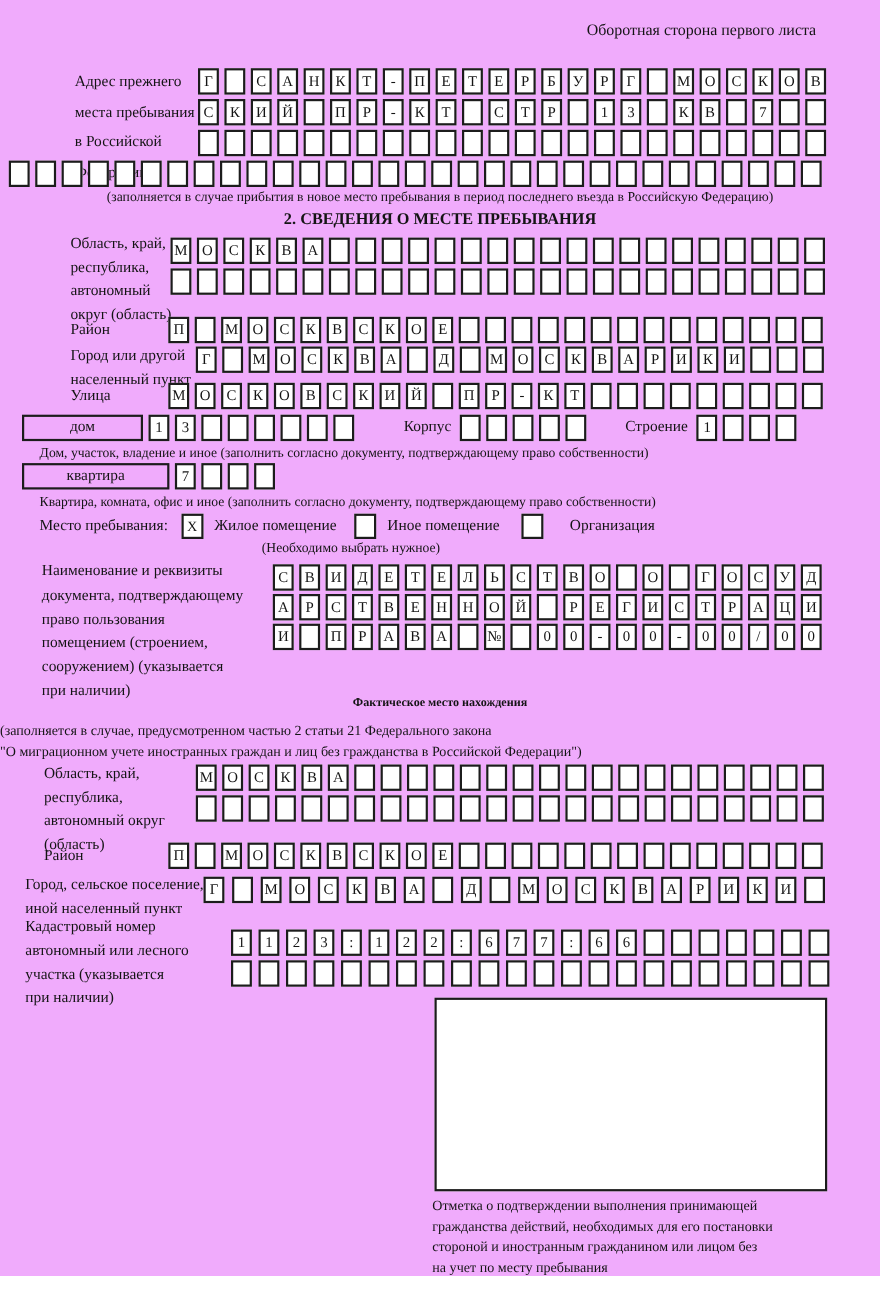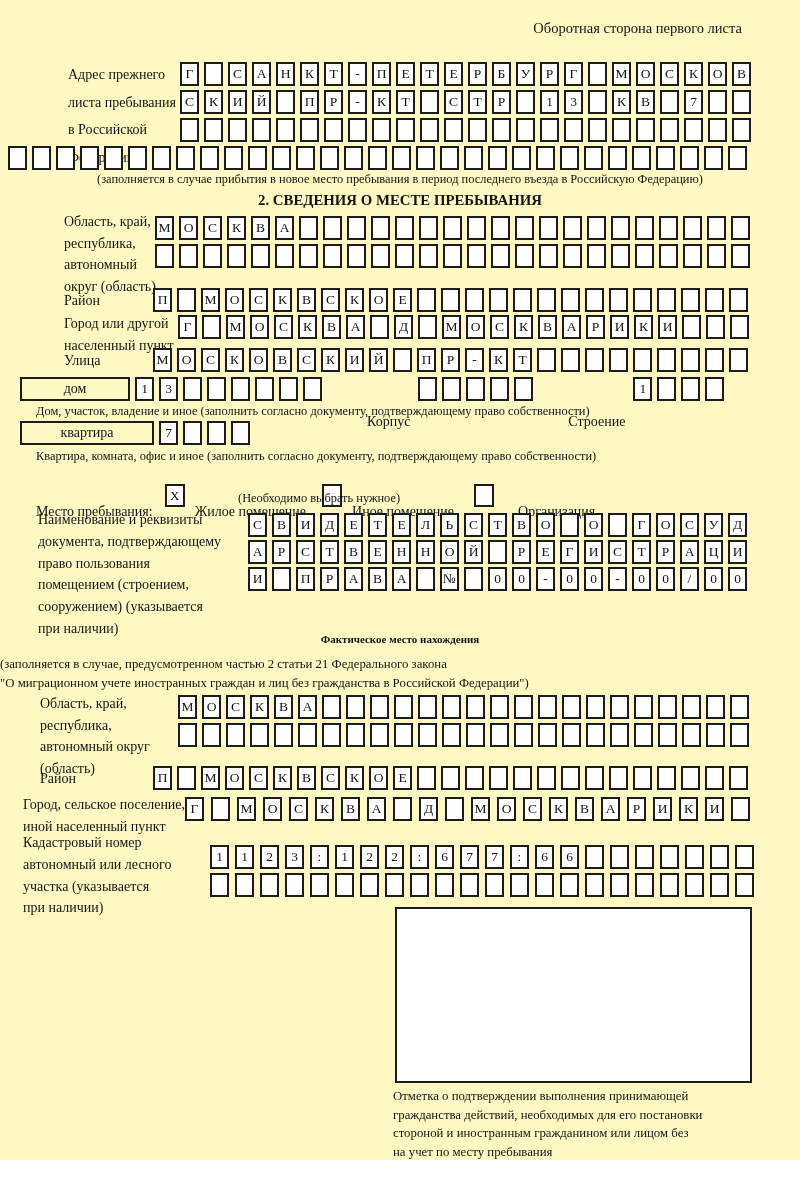--- a/index.html
+++ b/index.html
@@ -1,45 +1,45 @@
 <!DOCTYPE html>
 <html><head>
 <meta charset="utf-8">
 <style>
   html,body{margin:0;padding:0;background:#fff;}
-  .page{position:relative;width:800px;height:1160px;background:#fef9c3;
+  .page{position:relative;width:800px;height:1160px;background:#f0abfc;
         font-family:"Liberation Serif","DejaVu Serif",serif;color:#141414;overflow:hidden;}
   .abs{position:absolute;}
   .lbl{font-size:14px;line-height:21.5px;white-space:nowrap;}
   .cap{font-size:12.4px;white-space:nowrap;}
   .center{width:800px;text-align:center;}
   .bold{font-weight:bold;}
   .cellrow{display:flex;}
   .cell{width:15px;height:20px;border:2px solid #1c1c1c;margin-right:5px;
         font-size:13.5px;line-height:20px;text-align:center;flex:0 0 auto;background:#fff;}
   .gap7 .cell{margin-right:7px;}
   .gap6 .cell{margin-right:6px;}
   .widebox{height:20px;border:2px solid #1c1c1c;text-align:center;font-size:14px;line-height:20px;flex:0 0 auto;}
   .inlineflex{display:flex;align-items:flex-start;}
   .cbx{display:inline-block;width:16px;height:19px;border:2px solid #1c1c1c;text-align:center;
        font-size:13px;line-height:19px;vertical-align:middle;background:#fff;}
-  .opt-label{font-size:14px;line-height:23px;white-space:nowrap;margin-top:33px;}
+  .opt-label{font-size:14px;line-height:23px;white-space:nowrap;}
   .stampbox{border:2px solid #1c1c1c;background:#fff;}
   .notes{font-size:12.8px;line-height:18.5px;text-align:left;}
 </style>
 </head>
 <body>
 
 <div class="page">
 
   <div class="abs" style="top:20px;right:58px;font-size:14.5px;">Оборотная сторона первого листа</div>
 
   <div class="abs lbl" style="left:68px;top:61px;line-height:27.5px;">
       <div>Адрес прежнего</div>
-      <div>листа пребывания</div>
+      <div>места пребывания</div>
       <div>в Российской</div>
       <div>Федерации</div>
     </div>
   <div class="abs cellrow" style="left:180px;top:62px;">
       <div class="cell">Г</div>
       <div class="cell"></div>
       <div class="cell">С</div>
       <div class="cell">А</div>
       <div class="cell">Н</div>
       <div class="cell">К</div>

